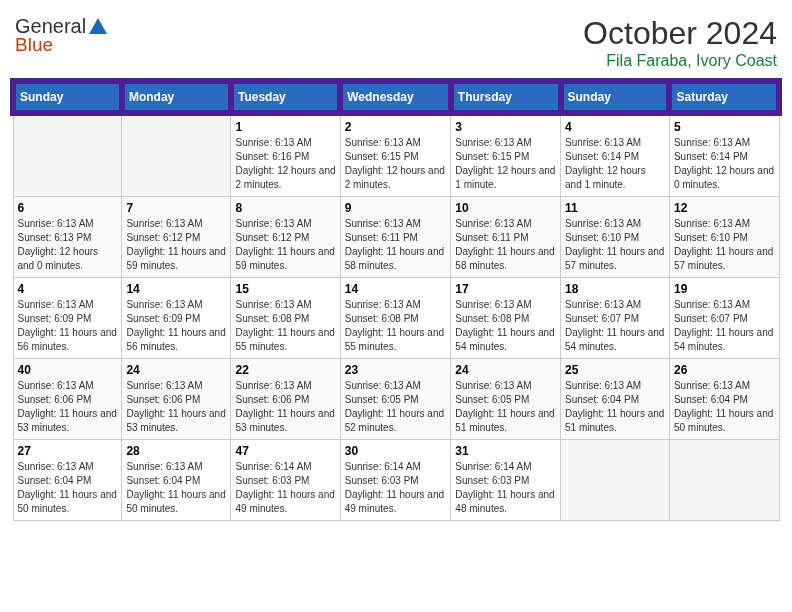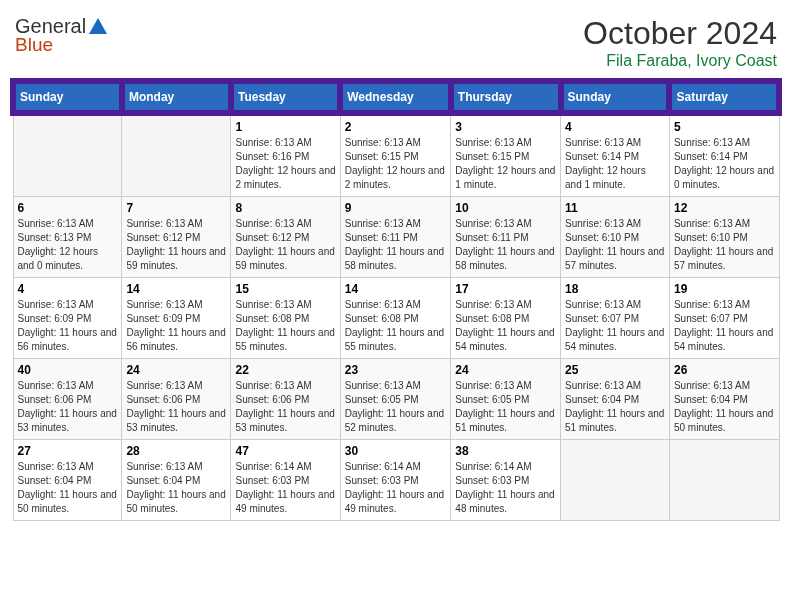--- a/index.html
+++ b/index.html
@@ -294,21 +294,21 @@
 Sunset: 6:03 PM
 Daylight: 11 hours and 49 minutes.</div>
         </td>
         <td>
           <span class="day-num">30</span>
           <div class="day-info" style="white-space: pre-line;">Sunrise: 6:14 AM
 Sunset: 6:03 PM
 Daylight: 11 hours and 49 minutes.</div>
         </td>
         <td>
-          <span class="day-num">38</span>
+          <span class="day-num">31</span>
           <div class="day-info" style="white-space: pre-line;">Sunrise: 6:14 AM
 Sunset: 6:03 PM
 Daylight: 11 hours and 48 minutes.</div>
         </td>
         <td class="empty-cell"></td>
         <td class="empty-cell"></td>
       </tr>
     </tbody>
 </table>
 

